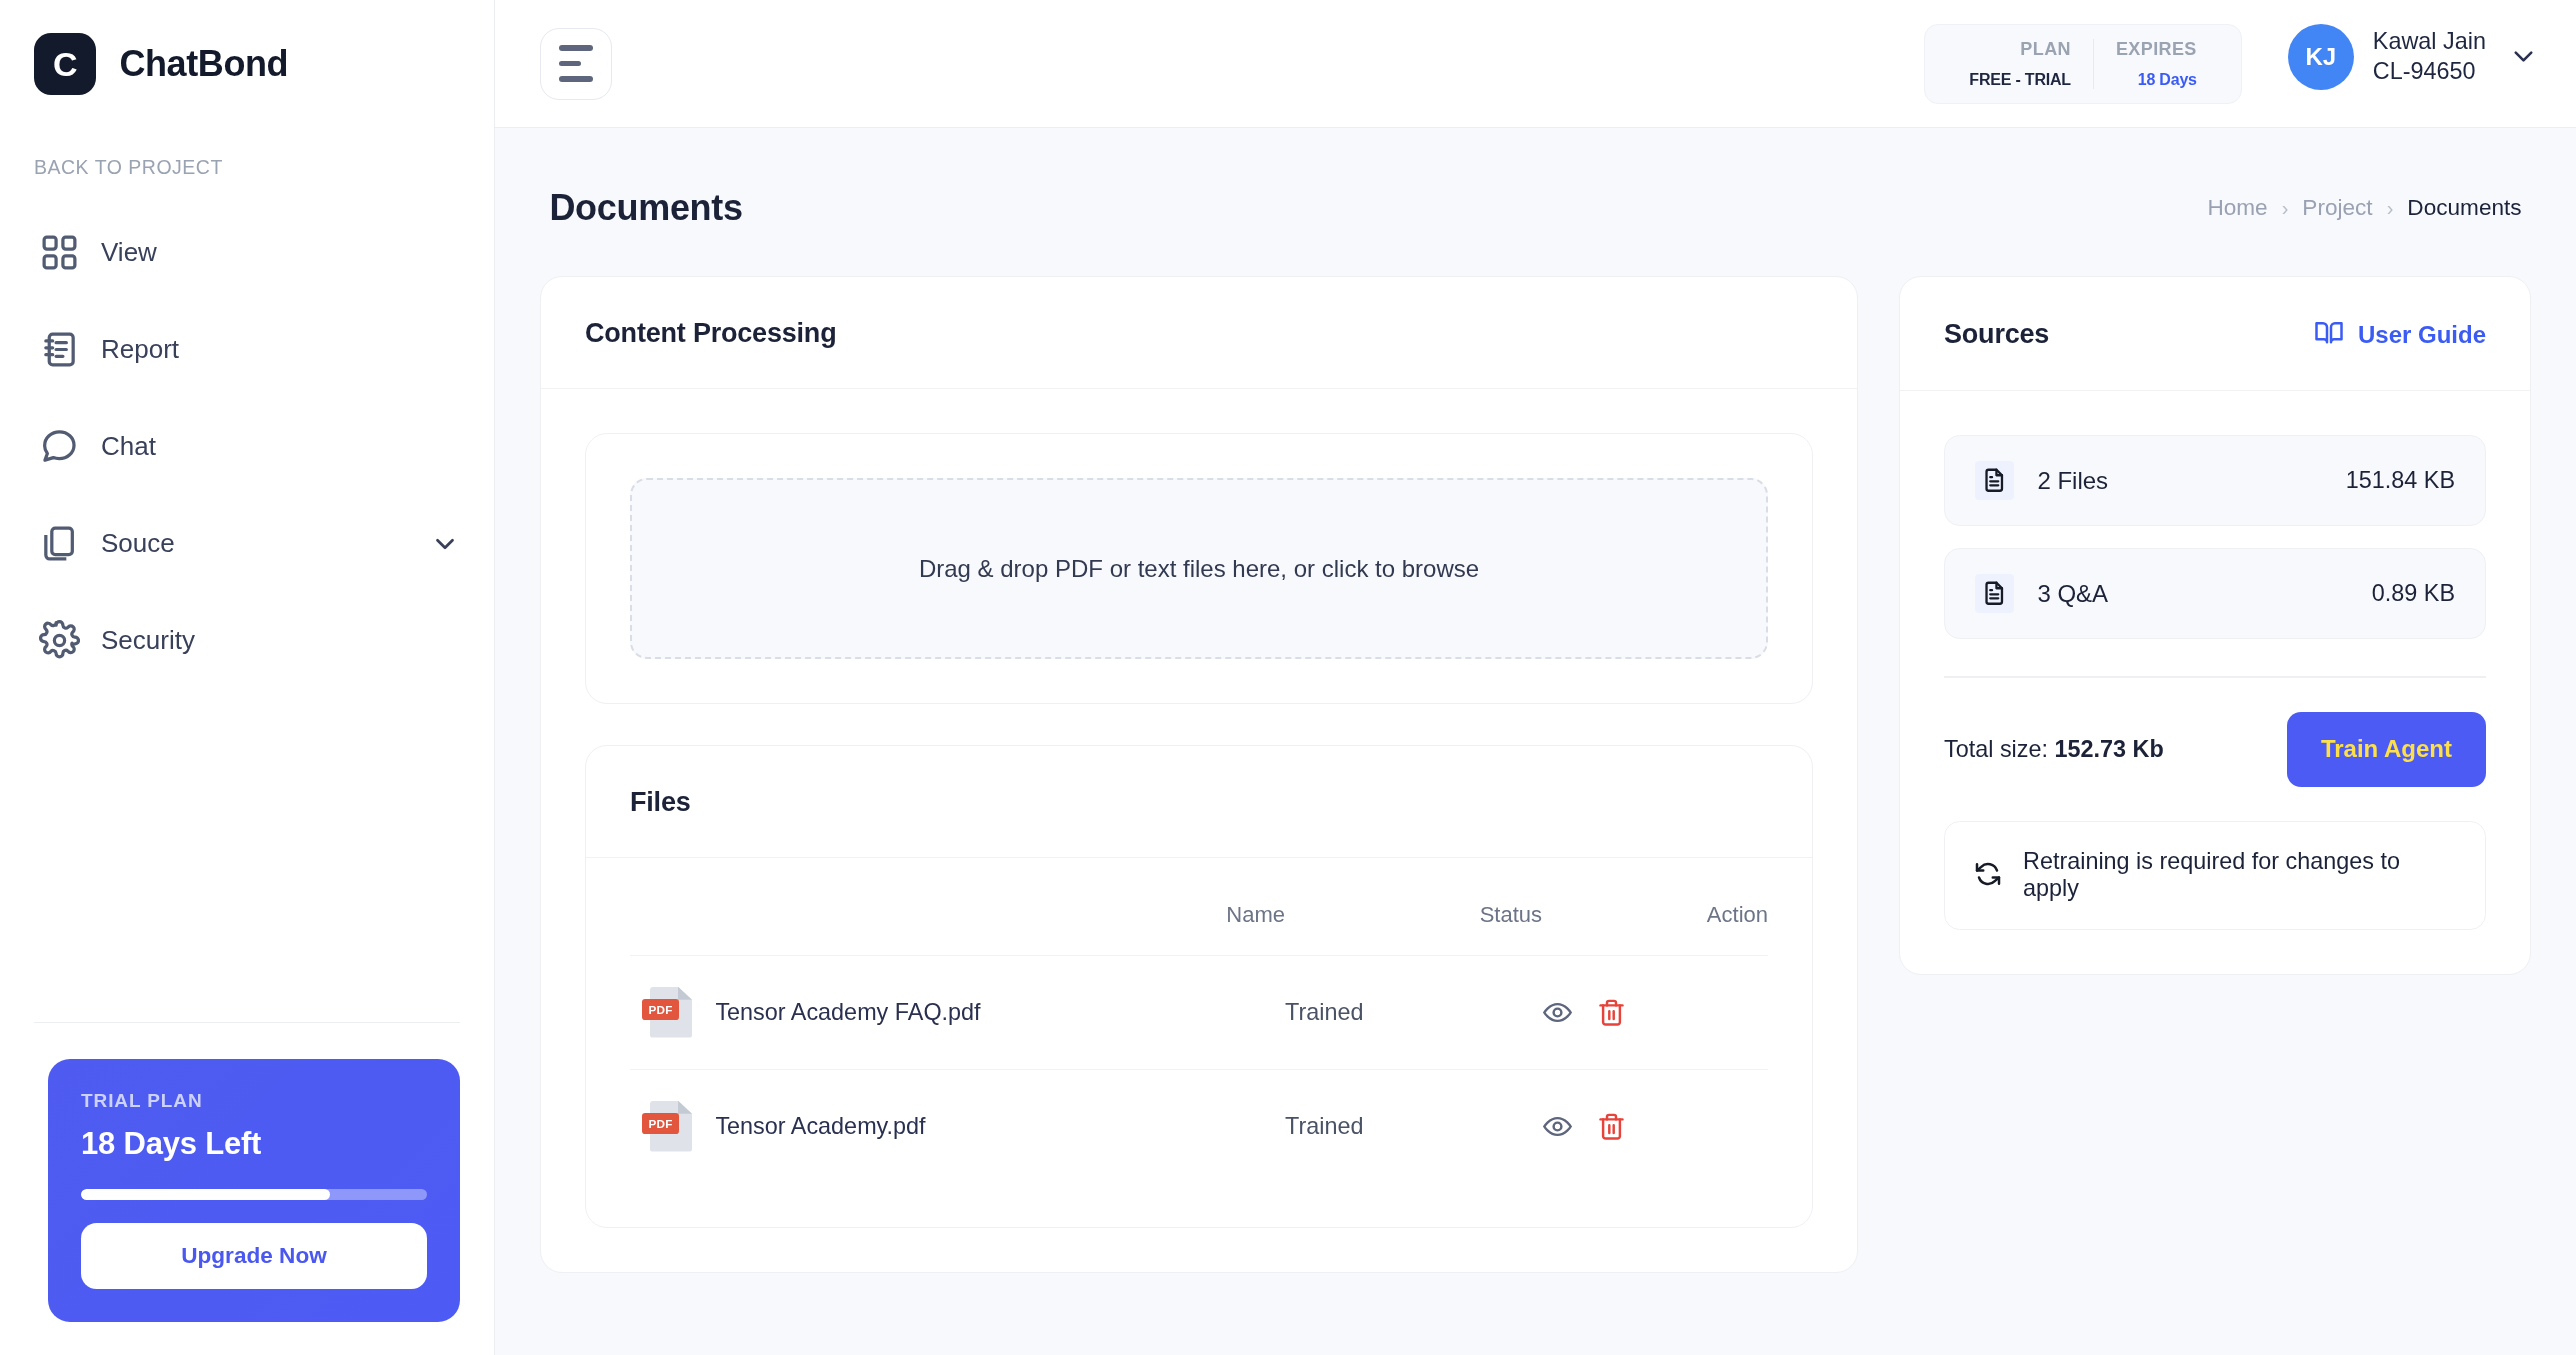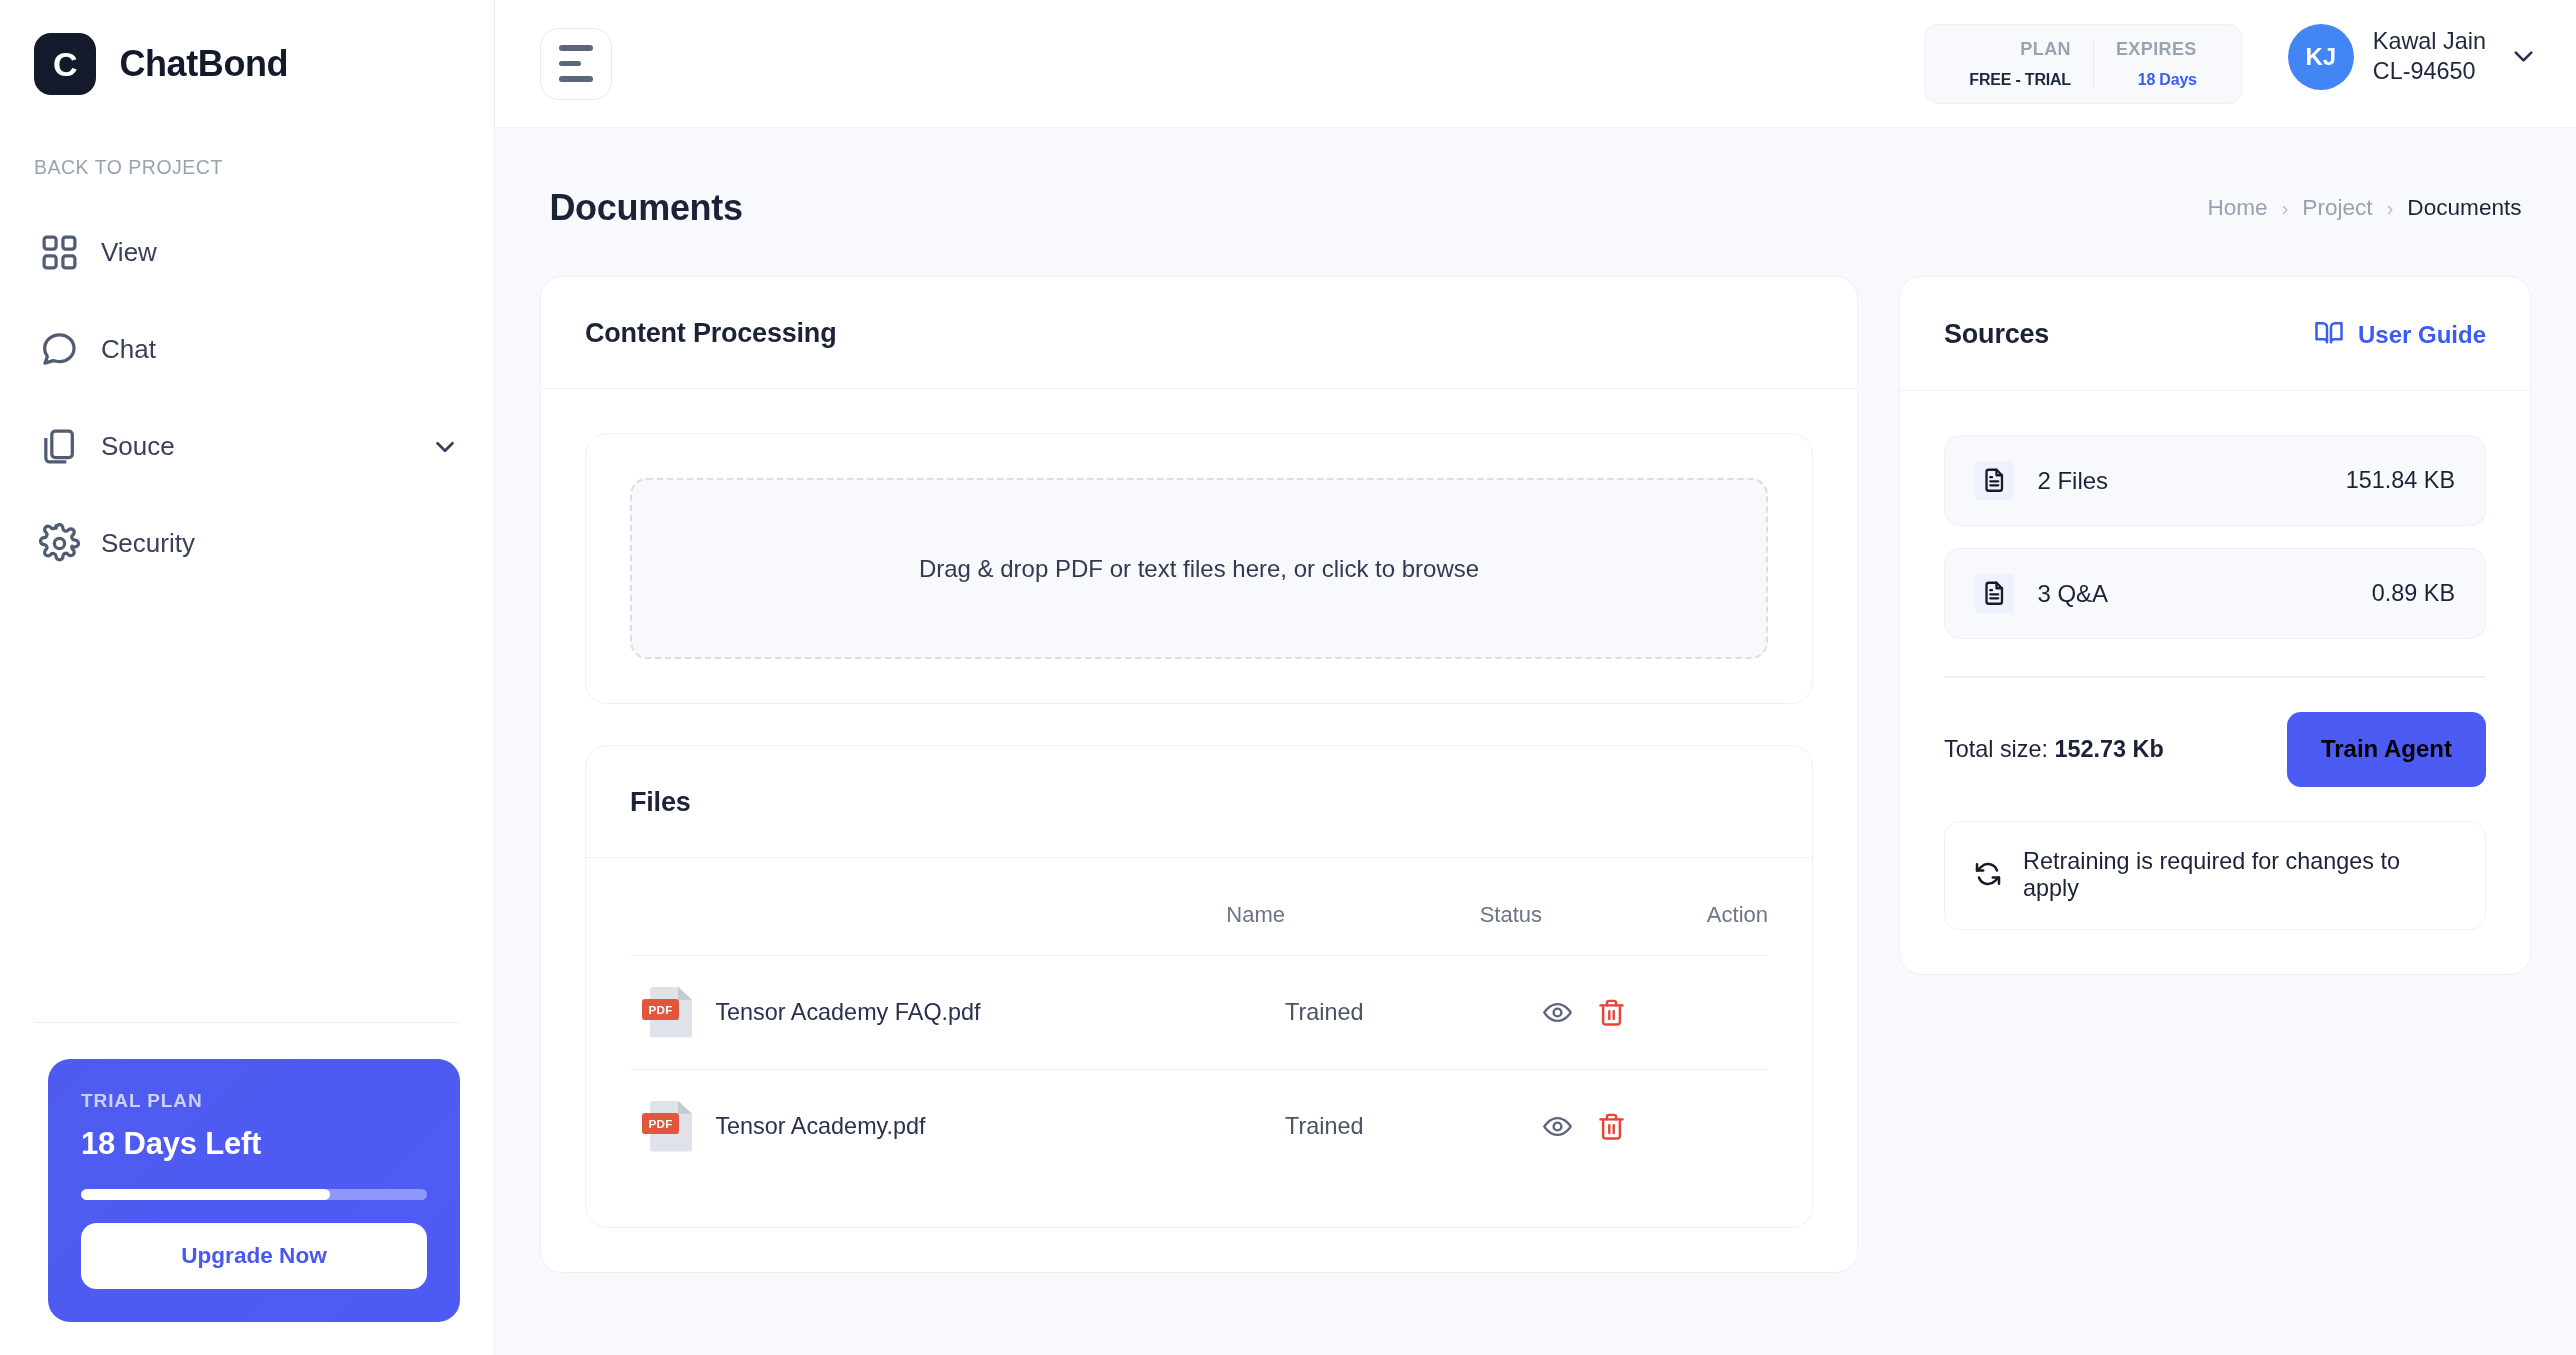--- a/index.html
+++ b/index.html
@@ -213,21 +213,21 @@
 
   .sources-divider { height: 1.6px; background: #eef0f4; margin: 37px 0 0 0; }
 
   .total-row {
     display: flex; align-items: center; justify-content: space-between;
     margin-top: 34px;
   }
   .total-text { font-size: 23.4px; color: #1c2339; }
   .total-text b { font-weight: 700; }
   .train-btn {
-    background: #4d5bf5; color: #000000;
+    background: #4d5bf5; color: #fde047;
     border: none; border-radius: 14px;
     padding: 0 34px; height: 75px;
     font-size: 24px; font-weight: 700;
     font-family: "Liberation Sans", sans-serif;
     cursor: pointer;
   }
   .retrain-note {
     margin-top: 34px;
     border: 1.6px solid #eef0f4;
     border-radius: 15.6px;
@@ -263,20 +263,30 @@
           <svg width="41" height="41" viewBox="0 0 24 24" fill="none" stroke="#515b72" stroke-width="1.9">
             <rect x="3" y="3" width="7" height="7" rx="1.6"></rect>
               <rect x="14" y="3" width="7" height="7" rx="1.6"></rect>
             <rect x="3" y="14" width="7" height="7" rx="1.6"></rect>
               <rect x="14" y="14" width="7" height="7" rx="1.6"></rect>
           </svg>
         </span>
         <span class="nav-label">View</span>
       </div>
 
+      <div class="nav-item">
+        <span class="nav-icon">
+          <svg width="41" height="41" viewBox="0 0 24 24" fill="none" stroke="#515b72" stroke-width="1.9" stroke-linecap="round">
+            <rect x="6" y="3" width="14" height="18" rx="2"></rect>
+            <path d="M4 7h4M4 11h4M4 15h4"></path>
+            <path d="M10 8h6M10 12h6M10 16h4"></path>
+          </svg>
+        </span>
+        <span class="nav-label">Report</span>
+      </div>
 
       <div class="nav-item">
         <span class="nav-icon">
           <svg width="41" height="41" viewBox="0 0 24 24" fill="none" stroke="#515b72" stroke-width="1.9" stroke-linejoin="round">
             <path d="M20.5 11.2c0 4.4-3.9 7.9-8.7 7.9-1.2 0-2.4-.2-3.4-.6L3.5 20l1.4-3.9c-1-1.3-1.6-2.9-1.6-4.6C3.3 6.9 7.2 3.4 12 3.4s8.5 3.5 8.5 7.8z"></path>
           </svg>
         </span>
         <span class="nav-label">Chat</span>
       </div>
 

